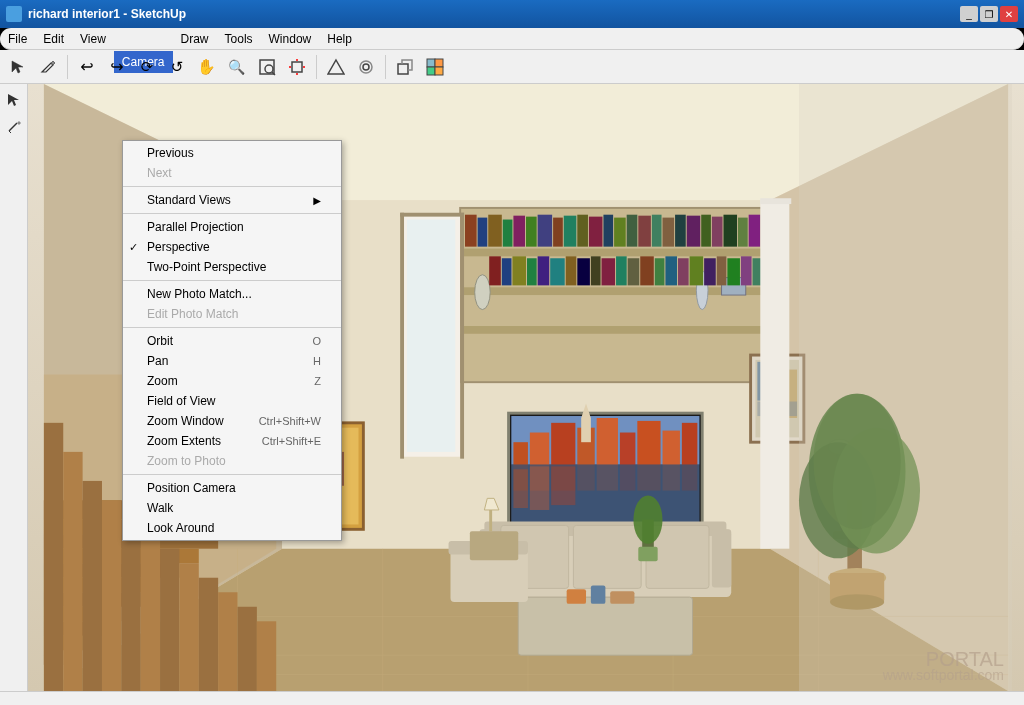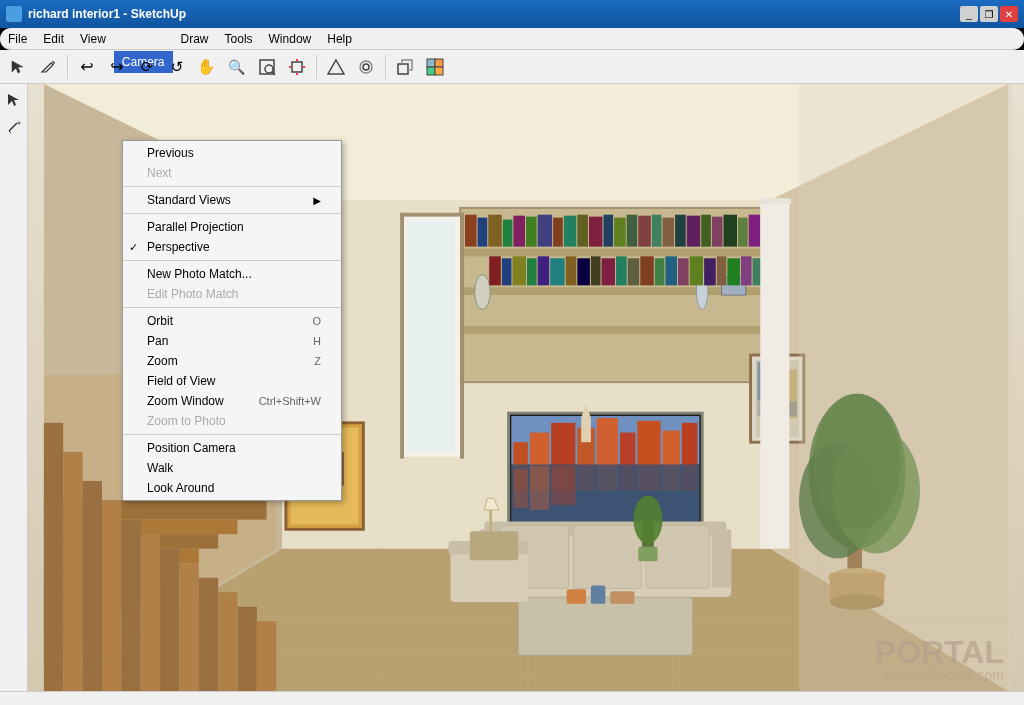--- a/index.html
+++ b/index.html
@@ -144,22 +144,22 @@
     }
     .menu-entry .arrow { font-size: 10px; }
     .menu-separator { height: 1px; background: #ccc; margin: 3px 0; }
 
     
     #watermark {
       position: absolute;
       bottom: 20px;
       right: 20px;
       color: rgba(180,160,140,0.7);
-      font-size: 32px;
-      font-weight: bold;
+      font-size: 20px;
+      font-weight: normal;
       font-family: Arial, sans-serif;
       pointer-events: none;
       margin-top: 28px;
     }
     #watermark-sub {
       position: absolute;
       bottom: 8px;
       right: 20px;
       color: rgba(180,160,140,0.6);
       font-size: 14px;
@@ -516,20 +516,23 @@
         <span>Standard Views</span>
         <span class="arrow">▶</span>
       </div>
       <div class="menu-separator"></div>
       <div class="menu-entry">
         <span>Parallel Projection</span>
       </div>
       <div class="menu-entry has-check">
         <span>Perspective</span>
       </div>
+      <div class="menu-entry">
+        <span>Two-Point Perspective</span>
+      </div>
       <div class="menu-separator"></div>
       <div class="menu-entry">
         <span>New Photo Match...</span>
       </div>
       <div class="menu-entry disabled">
         <span>Edit Photo Match</span>
       </div>
       <div class="menu-separator"></div>
       <div class="menu-entry">
         <span>Orbit</span>
@@ -542,20 +545,24 @@
       <div class="menu-entry">
         <span>Zoom</span>
         <span class="shortcut">Z</span>
       </div>
       <div class="menu-entry">
         <span>Field of View</span>
       </div>
       <div class="menu-entry">
         <span>Zoom Window</span>
         <span class="shortcut">Ctrl+Shift+W</span>
+      </div>
+      <div class="menu-entry">
+        <span>Zoom Extents</span>
+        <span class="shortcut">Ctrl+Shift+E</span>
       </div>
       <div class="menu-entry disabled">
         <span>Zoom to Photo</span>
       </div>
       <div class="menu-separator"></div>
       <div class="menu-entry">
         <span>Position Camera</span>
       </div>
       <div class="menu-entry">
         <span>Walk</span>

